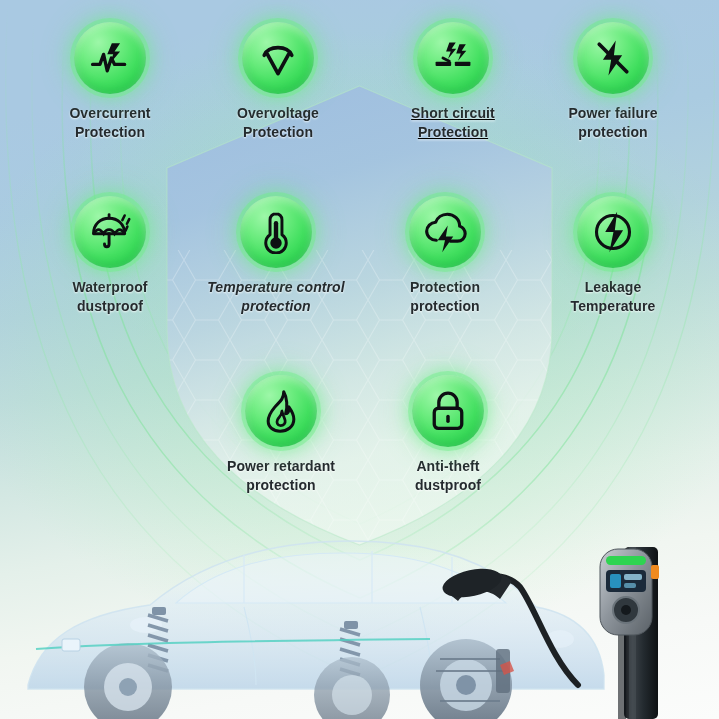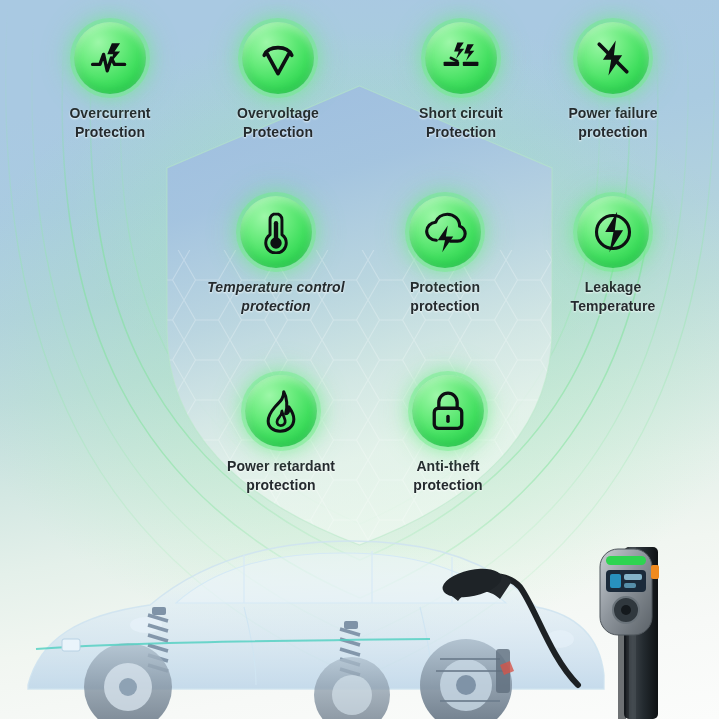--- a/index.html
+++ b/index.html
@@ -289,21 +289,21 @@
       <div class="badge">
         <svg viewBox="0 0 48 48" aria-hidden="true">
           <path d="M9 21 C 14 10, 34 10, 39 21" fill="none" stroke="#0d0f12" stroke-width="4" stroke-linecap="round"></path>
           <path d="M12.5 20 L 24 41 L 35.5 20" fill="none" stroke="#0d0f12" stroke-width="4" stroke-linejoin="round" stroke-linecap="round"></path>
         </svg>
       </div>
       <div class="caption">Overvoltage
 Protection</div>
     </div>
 
-    <div class="feature" style="left:376px; top:22px;">
+    <div class="feature" style="left:368px; top:22px;text-decoration:underline;">
       <div class="badge">
         <svg viewBox="0 0 48 48" aria-hidden="true">
           <rect x="5" y="28" width="17" height="4.6" rx="1" fill="#0d0f12"></rect>
           <rect x="26" y="28" width="17" height="4.6" rx="1" fill="#0d0f12"></rect>
           <path d="M20 7 l7 0 -4.5 7 5 0 -9 11 3 -8 -5 0 z" fill="#0d0f12"></path>
           <path d="M31 9 l7 0 -4.5 7 5 0 -9 11 3 -8 -5 0 z" fill="#0d0f12"></path>
           <path d="M13 24 l7 3.5" stroke="#0d0f12" stroke-width="3" stroke-linecap="round"></path>
         </svg>
       </div>
       <div class="caption">Short circuit
@@ -314,20 +314,33 @@
       <div class="badge">
         <svg viewBox="0 0 48 48" aria-hidden="true">
           <path d="M27 5 l-14 21 h9 l-3 17 15 -22 h-9 z" fill="#0d0f12"></path>
           <path d="M9 9 L 39 39" stroke="#0d0f12" stroke-width="4" stroke-linecap="round"></path>
         </svg>
       </div>
       <div class="caption">Power failure
 protection</div>
     </div>
 
+    <div class="feature" style="left:25px; top:196px;">
+      <div class="badge">
+        <svg viewBox="0 0 48 48" aria-hidden="true">
+          <path d="M6 26 C 6 15, 14 9, 23 9 C 32 9, 40 15, 40 26 Z" fill="none" stroke="#0d0f12" stroke-width="3.2" stroke-linejoin="round"></path>
+          <path d="M6 26 C 10 20, 13 20, 17 26 C 20 20, 26 20, 29 26 C 33 20, 36 20, 40 26" fill="none" stroke="#0d0f12" stroke-width="3"></path>
+          <path d="M23 9 L 23 5" stroke="#0d0f12" stroke-width="3" stroke-linecap="round"></path>
+          <path d="M23 26 L 23 37 C 23 41, 18 41, 18 37" fill="none" stroke="#0d0f12" stroke-width="3.2" stroke-linecap="round"></path>
+          <path d="M40 6 l-2.5 5 M45 10 l-2.5 5 M43 18 l-2 4.5" stroke="#0d0f12" stroke-width="2.8" stroke-linecap="round"></path>
+        </svg>
+      </div>
+      <div class="caption">Waterproof
+dustproof</div>
+    </div>
 
     <div class="feature" style="left:191px; top:196px;font-style:italic;">
       <div class="badge">
         <svg viewBox="0 0 48 48" aria-hidden="true">
           <path d="M24 4 C 20.4 4, 17.5 6.9, 17.5 10.5 L 17.5 27 C 14.6 29, 12.8 32.3, 12.8 36
                    C 12.8 42.1, 17.8 47, 24 47 C 30.2 47, 35.2 42.1, 35.2 36
                    C 35.2 32.3, 33.4 29, 30.5 27 L 30.5 10.5 C 30.5 6.9, 27.6 4, 24 4 Z" fill="none" stroke="#0d0f12" stroke-width="3.2" stroke-linejoin="round"></path>
           <circle cx="24" cy="36" r="6.2" fill="#0d0f12"></circle>
           <rect x="21.6" y="12" width="4.8" height="22" rx="2.4" fill="#0d0f12"></rect>
         </svg>
@@ -377,17 +390,17 @@
 
     <div class="feature" style="left:363px; top:375px;">
       <div class="badge">
         <svg viewBox="0 0 48 48" aria-hidden="true">
           <path d="M14 21 L 14 14.5 C 14 9, 18.5 4.5, 24 4.5 C 29.5 4.5, 34 9, 34 14.5 L 34 21" fill="none" stroke="#0d0f12" stroke-width="3.6" stroke-linecap="round"></path>
           <rect x="9" y="21" width="30" height="22" rx="4.5" fill="none" stroke="#0d0f12" stroke-width="3.6"></rect>
           <rect x="22.1" y="28" width="3.8" height="9" rx="1.9" fill="#0d0f12"></rect>
         </svg>
       </div>
       <div class="caption">Anti-theft
-protection</div>
+dustproof</div>
     </div>
 
   </div>
 </div>
 
 </body></html>

